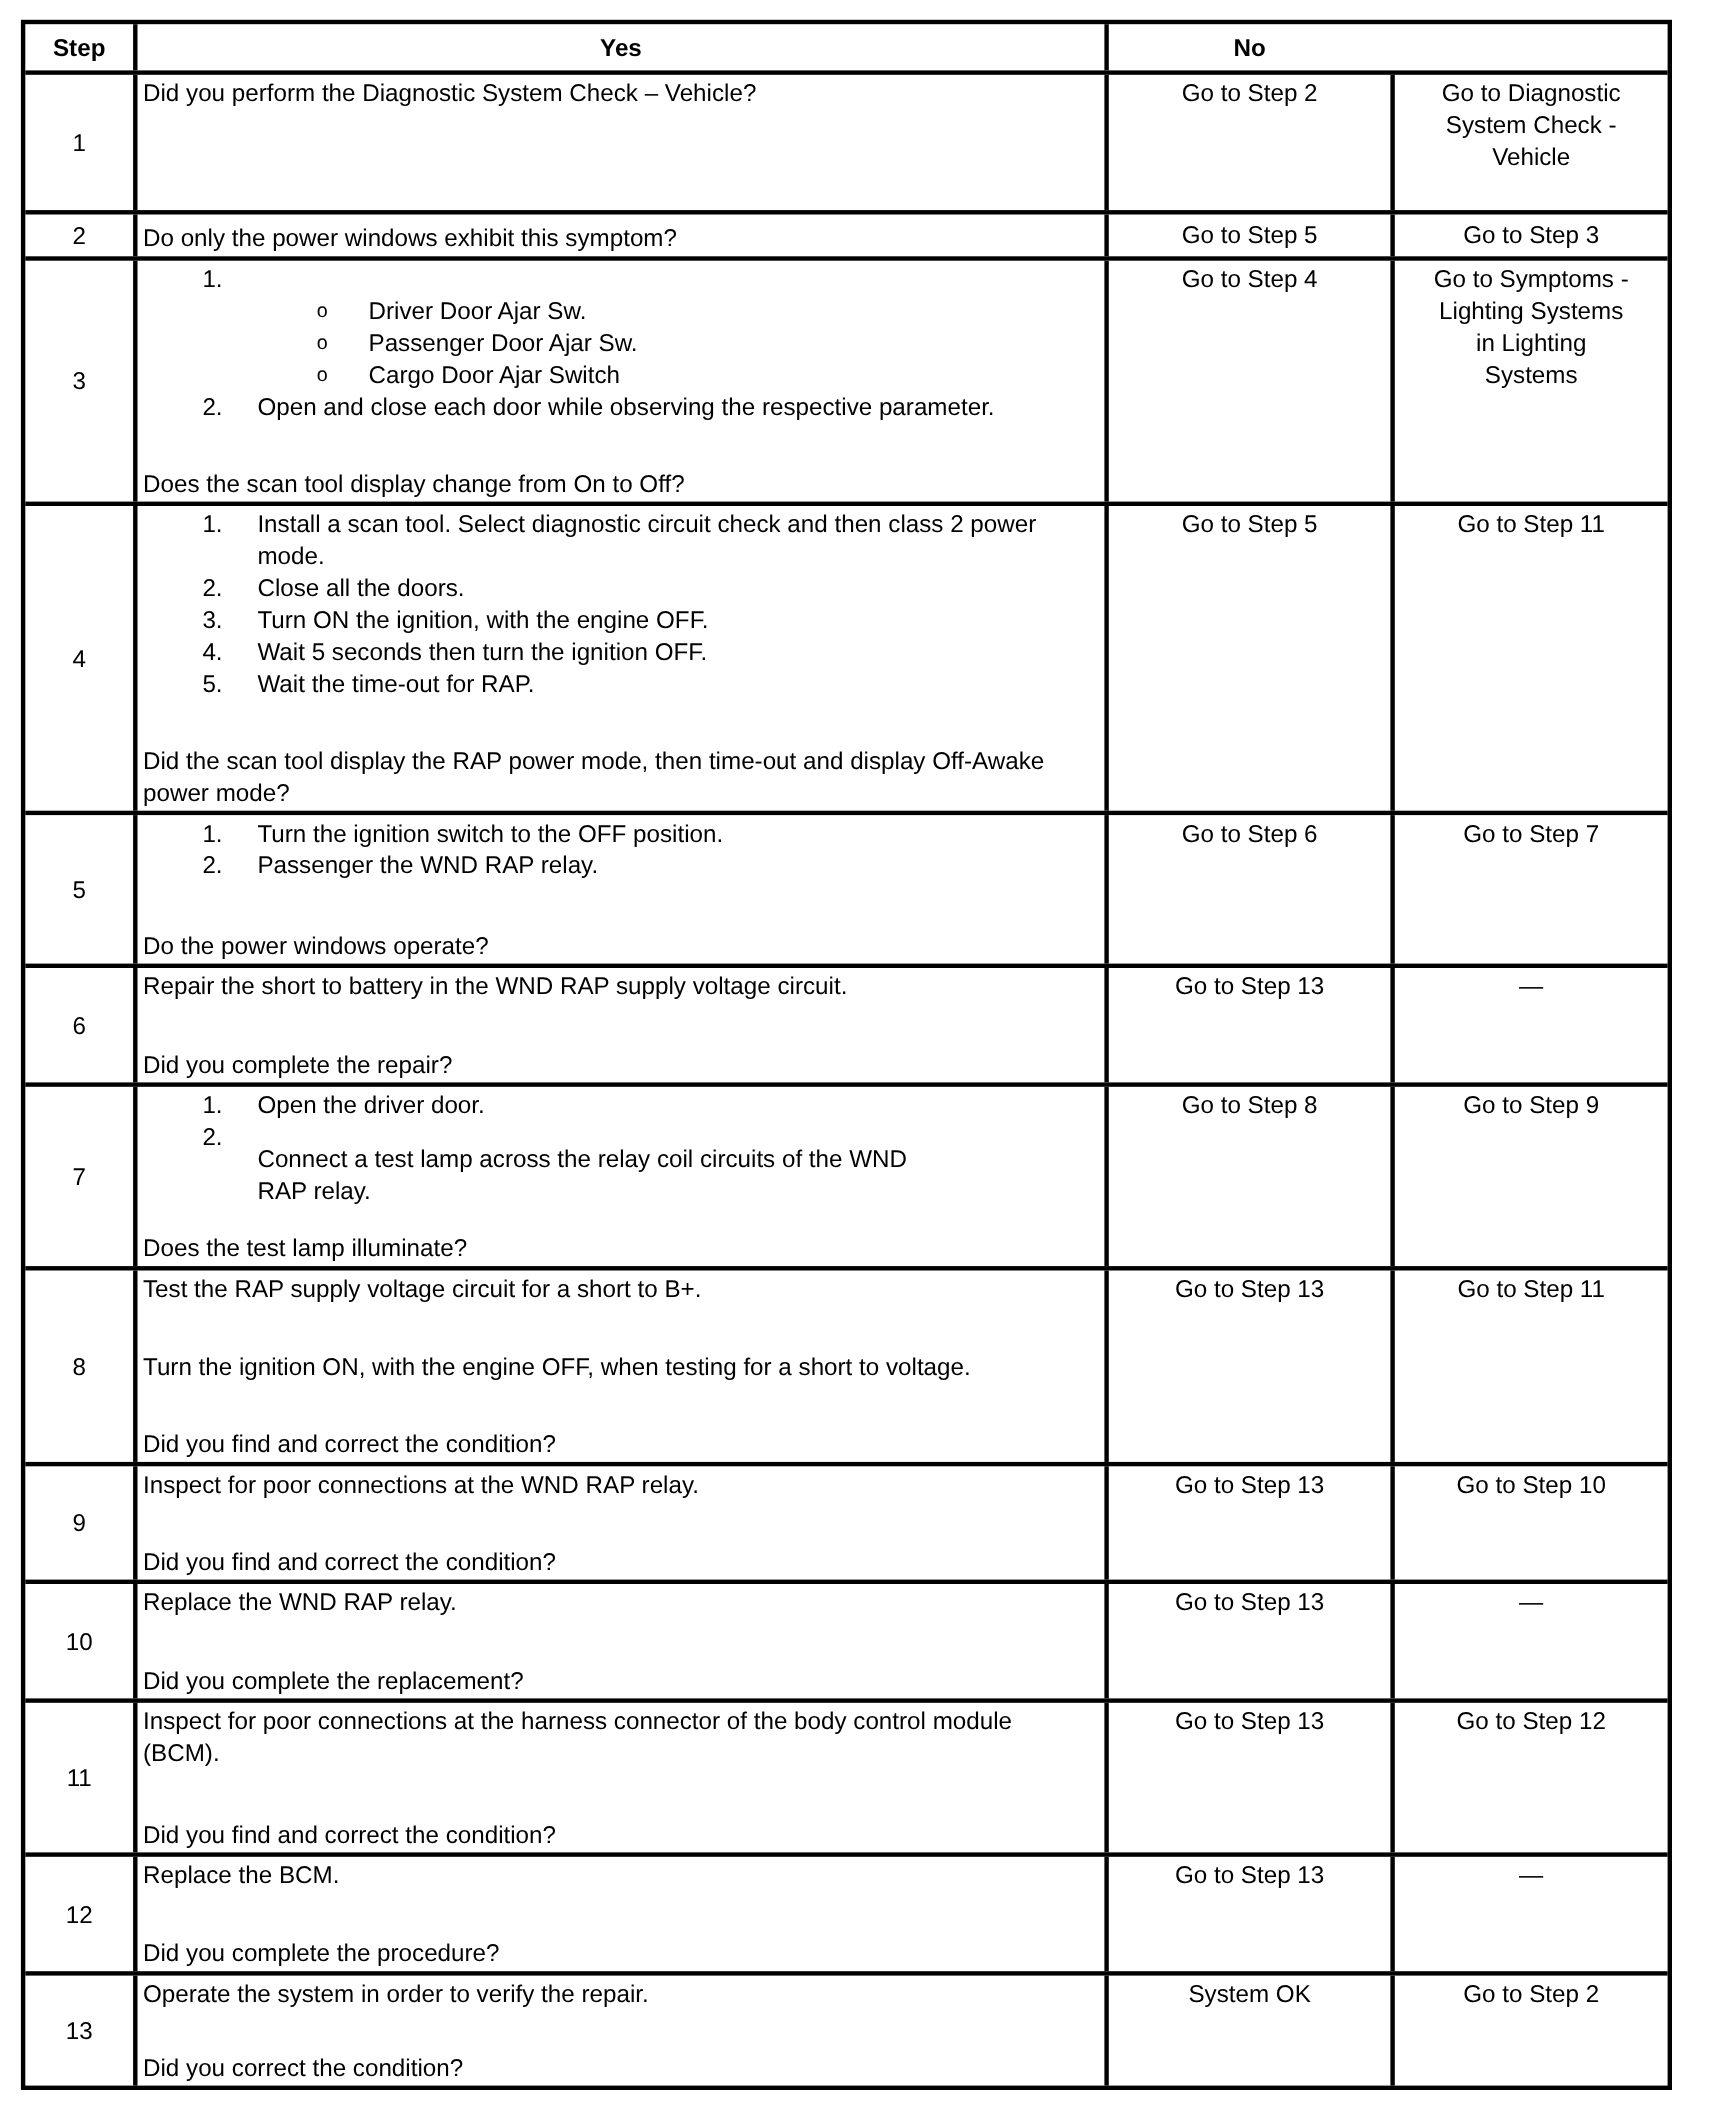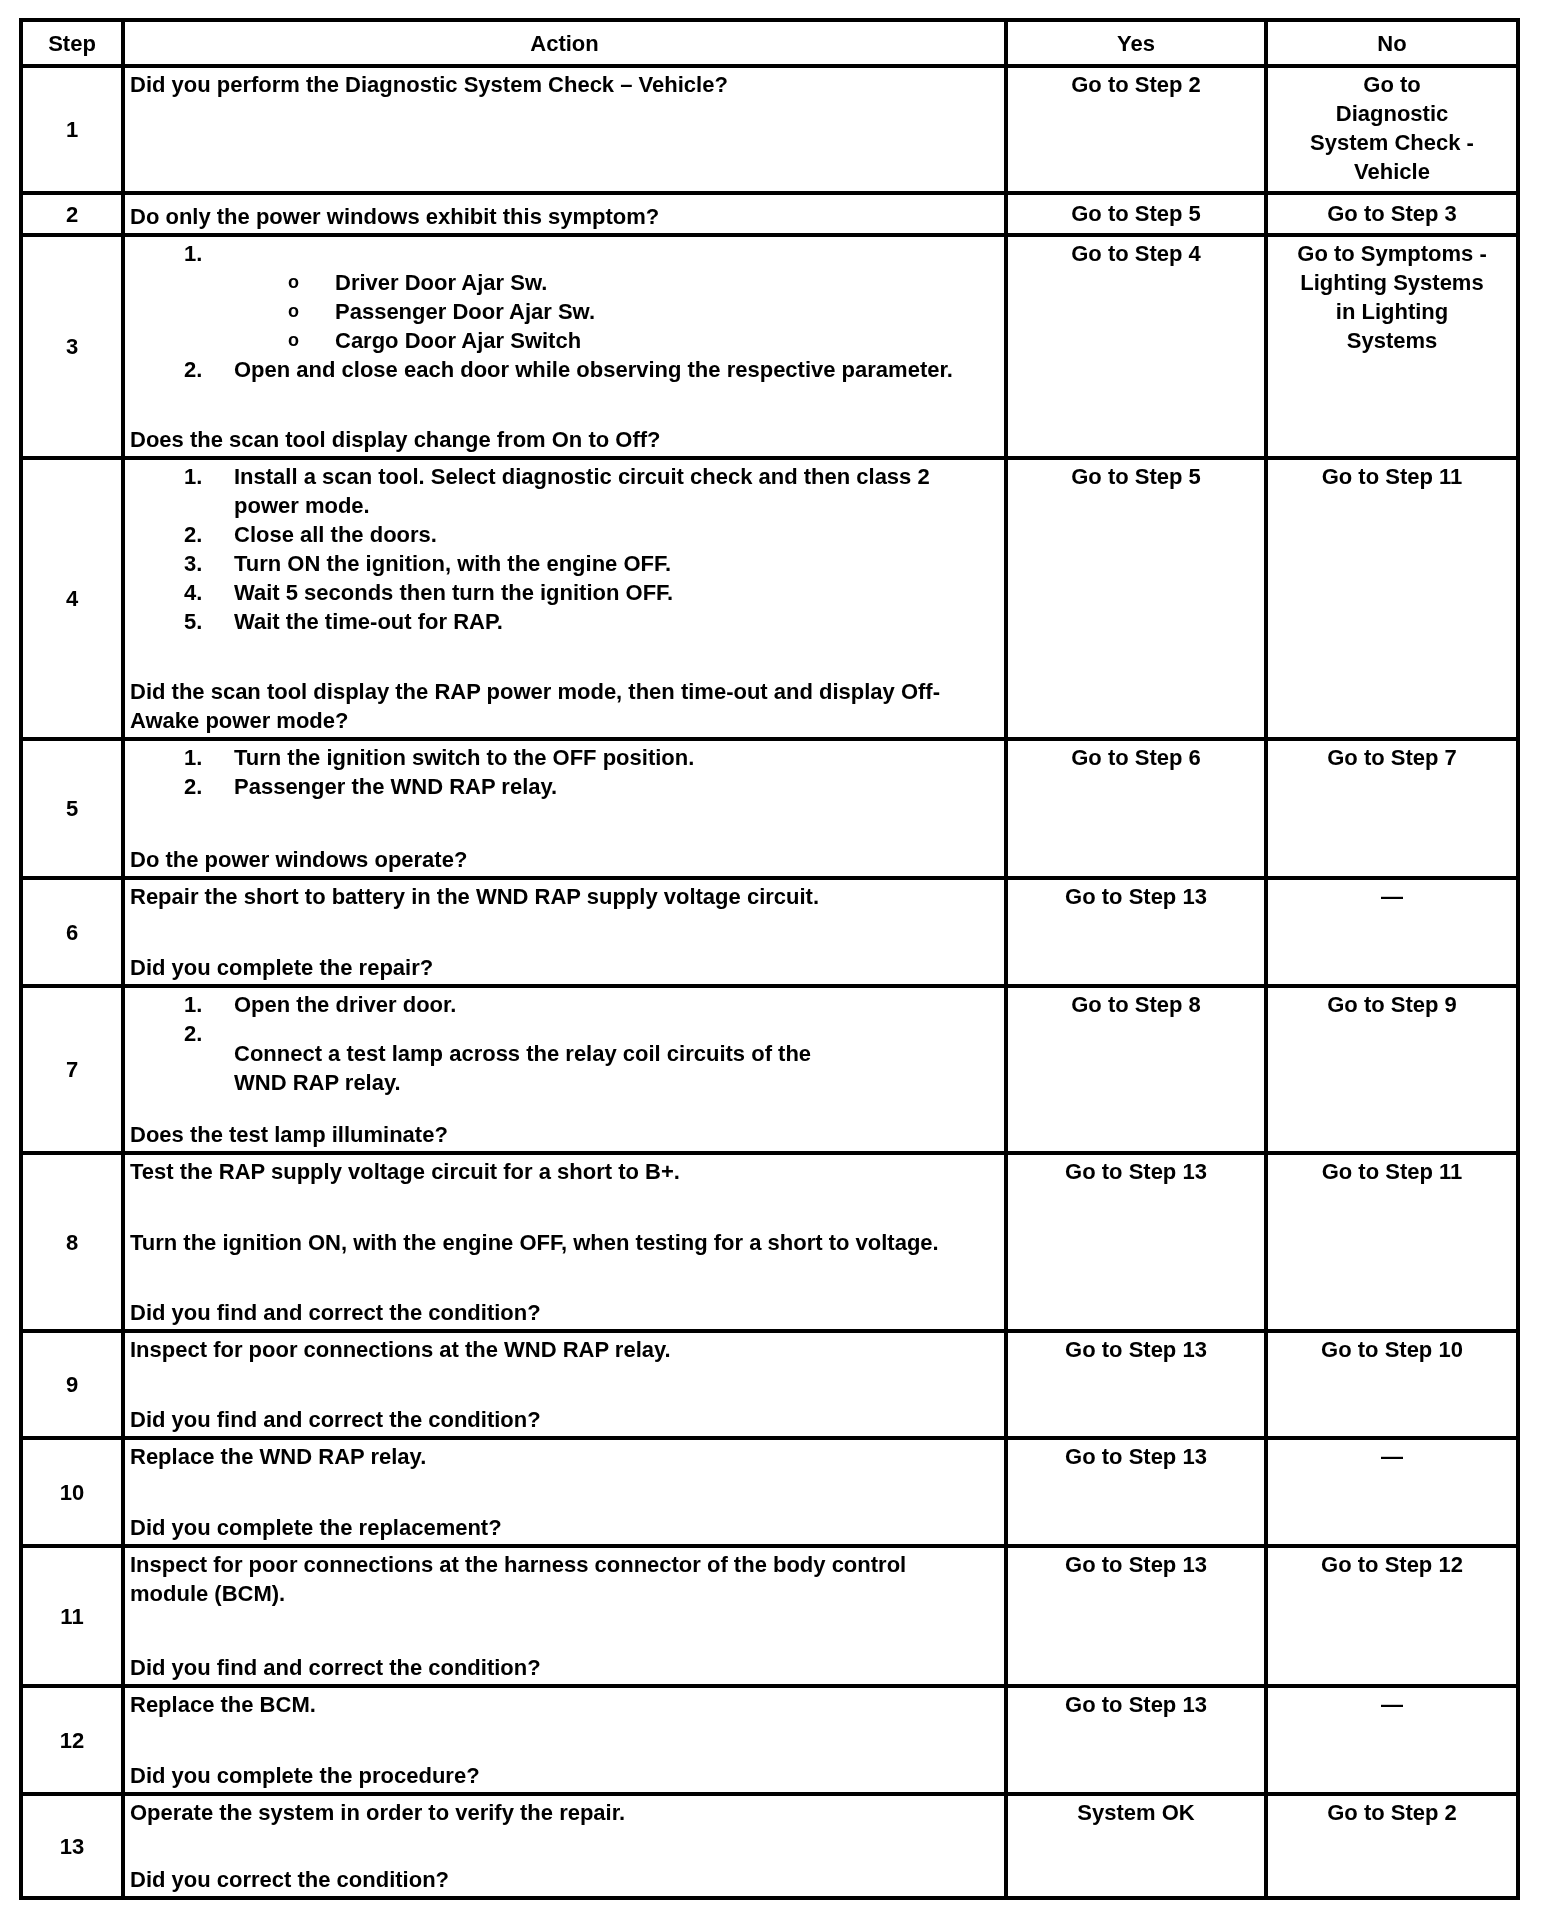--- a/index.html
+++ b/index.html
@@ -28,21 +28,20 @@
     border-top: 4px solid #000;
     box-sizing: border-box;
   }
   .row.header { border-top: none; }
   .cell {
     box-sizing: border-box;
     border-left: 4px solid #000;
     font-size: 22px;
     line-height: 29px;
     position: relative;
-    font-weight: bold;
   }
   .cell:first-child { border-left: none; }
   .header .cell {
     font-weight: bold;
     text-align: center;
     display: flex;
     align-items: center;
     justify-content: center;
     font-size: 22px;
   }
@@ -88,21 +87,20 @@
   }
   .dash { font-size: 22px; }
 </style>
 </head>
 <body>
 
 <div class="table">
 
   <div class="row header" style="height:42px;">
     <div class="cell">Step</div>
-    <div class="cell">Action</div>
     <div class="cell">Yes</div>
     <div class="cell">No</div>
   </div>
 
   <div class="row" style="height:127px;">
     <div class="cell step-cell">1</div>
     <div class="cell action-cell">
       <div>Did you perform the Diagnostic System Check – Vehicle?</div>
     </div>
     <div class="cell yn-cell">

